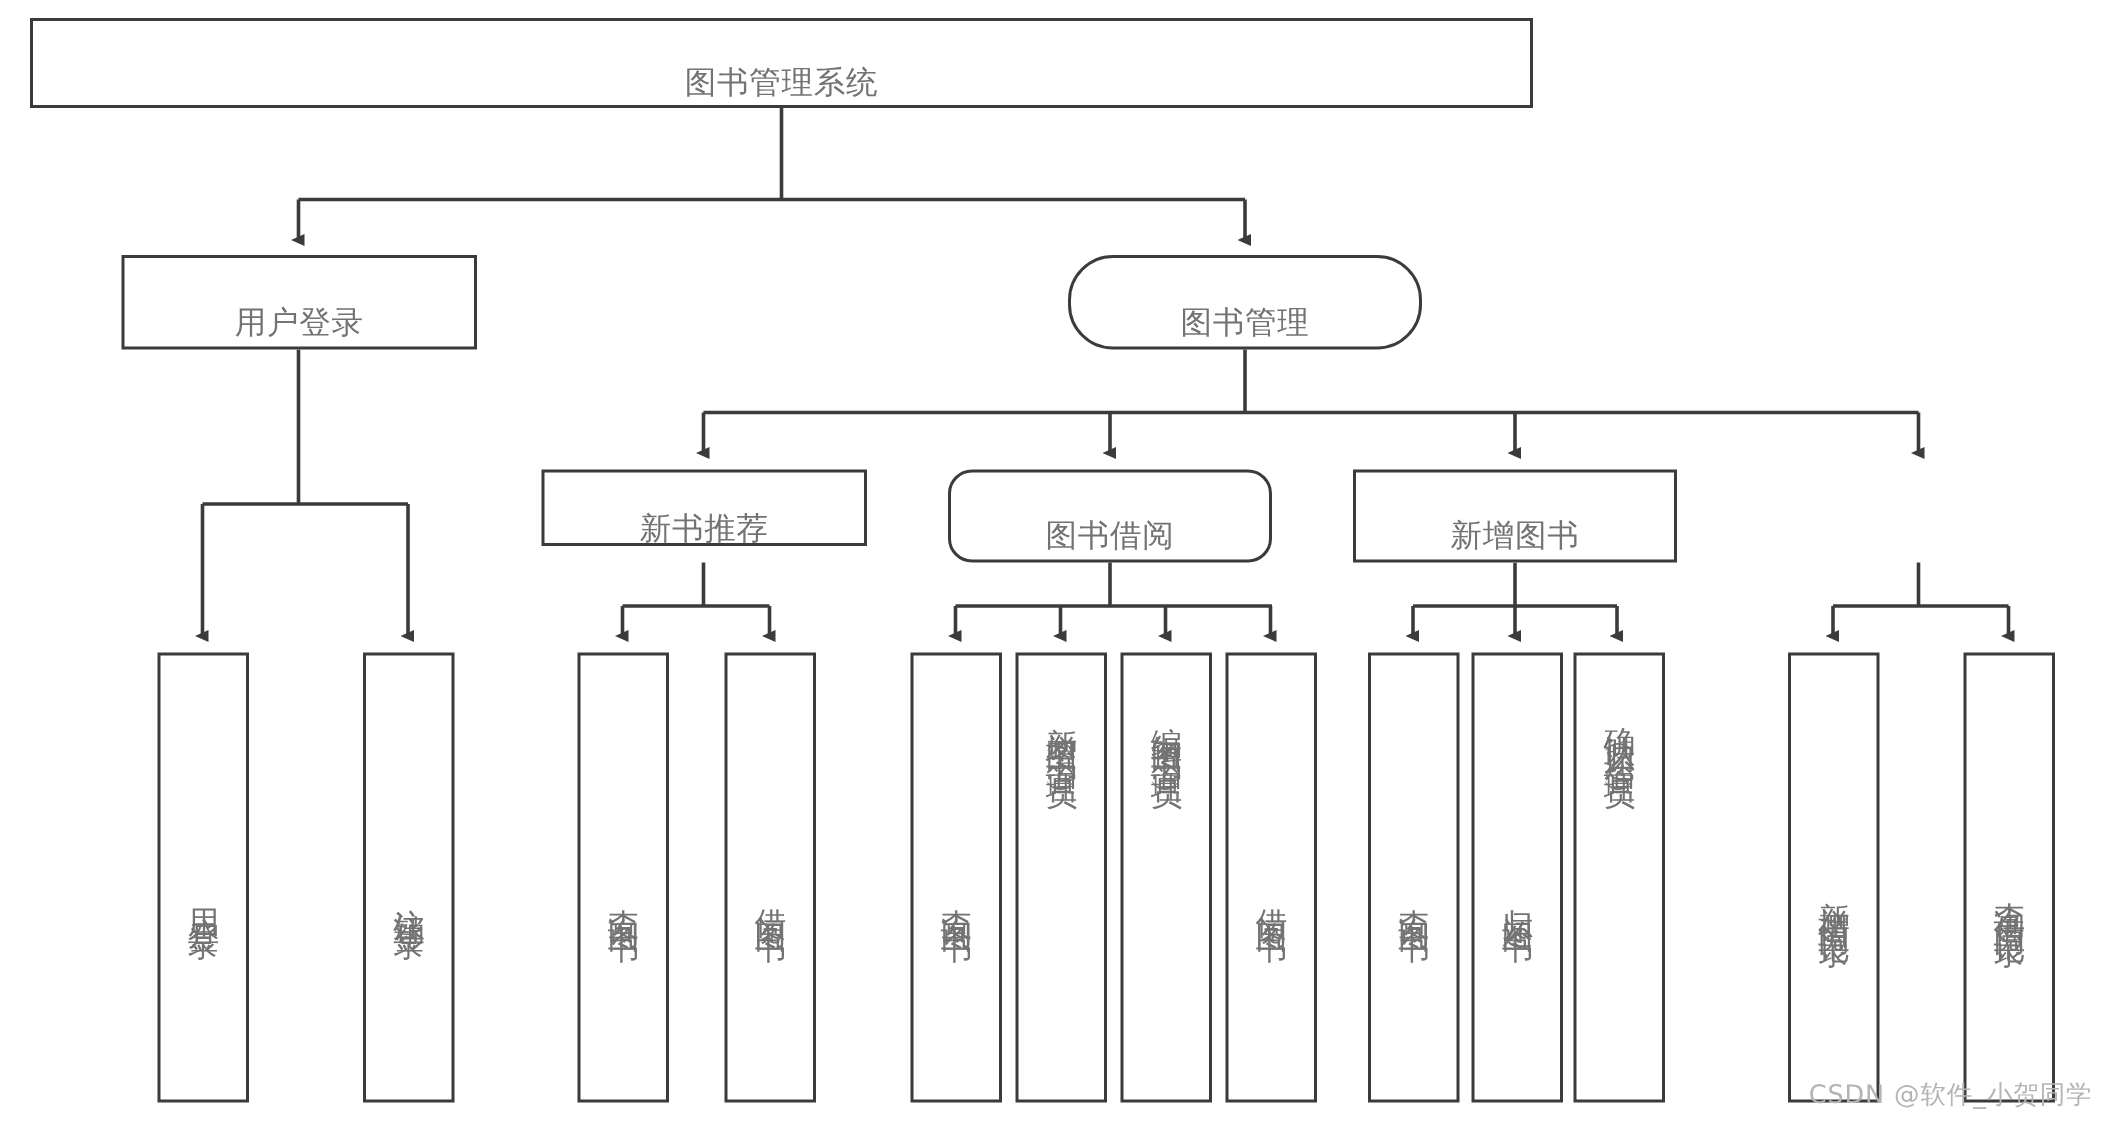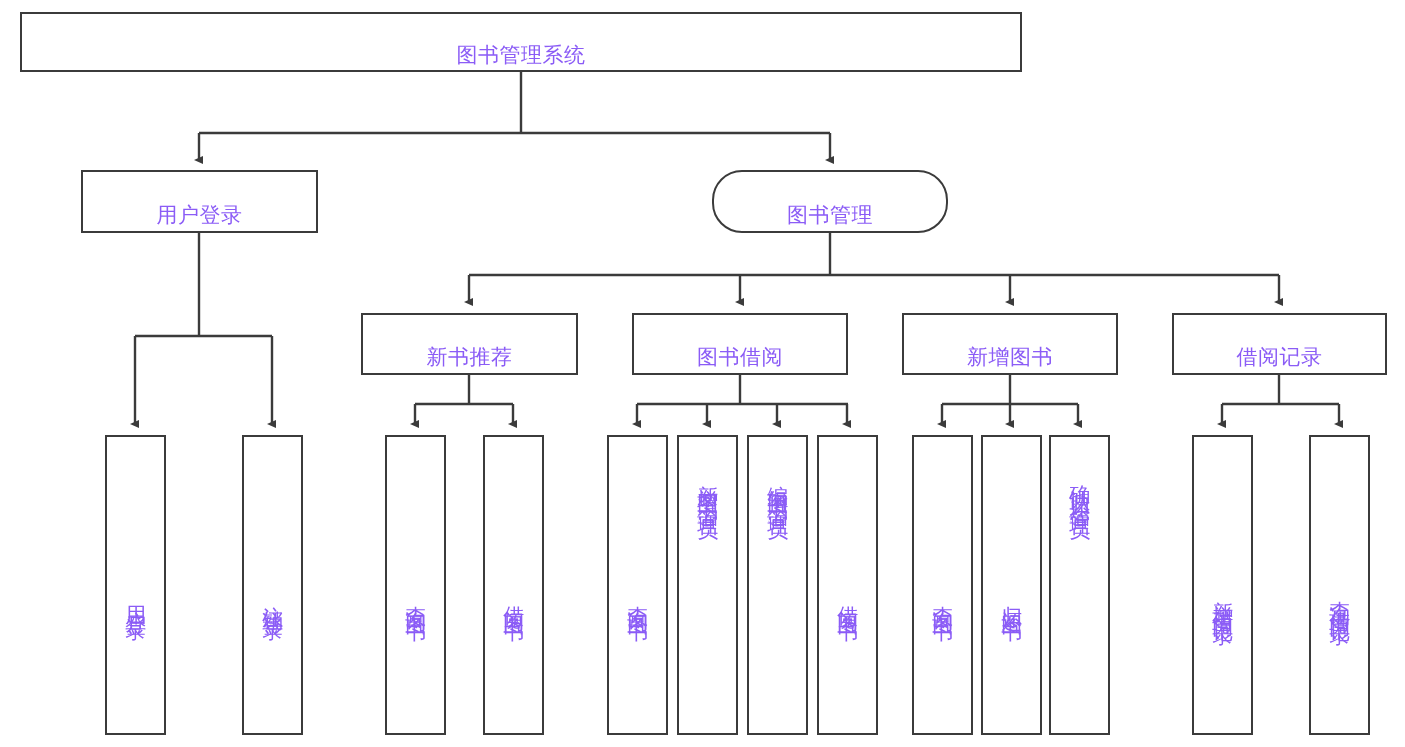--- a/index.html
+++ b/index.html
@@ -30,21 +30,21 @@
     position: absolute;
     box-sizing: border-box;
     background: #ffffff;
     border: 2.4px solid #3b3b3b;
     display: flex;
     align-items: center;
     justify-content: center;
     z-index: 2;
   }
   .node-label {
-    color: #8b5cf6;
+    color: #737373;
     font-size: 21px;
     line-height: 1.25;
     letter-spacing: 0.5px;
     white-space: nowrap;
     margin-top: 27px;
   }
   .node.vertical .node-label {
     writing-mode: vertical-rl;
     text-orientation: upright;
     letter-spacing: 5px;
@@ -133,32 +133,29 @@
     <span class="node-label">图书管理系统</span>
   </div>
 
   <div class="node" style="left:81px; top:170px; width:237px; height:63px;">
     <span class="node-label">用户登录</span>
   </div>
   <div class="node" style="left:712px; top:170px; width:236px; height:63px;border-radius:30px;">
     <span class="node-label">图书管理</span>
   </div>
 
-  <div class="node" style="left:361px; top:313px; width:217px; height:62px;">
+  <div class="node" style="left:361px; top:313px; width:217px; height:51px;">
     <span class="node-label">新书推荐</span>
   </div>
-  <div class="node" style="left:632px; top:313px; width:216px; height:62px;">
+  <div class="node" style="left:632px; top:313px; width:216px; height:62px;border-radius:16px;">
     <span class="node-label">图书借阅</span>
   </div>
   <div class="node" style="left:902px; top:313px; width:216px; height:62px;">
     <span class="node-label">新增图书</span>
   </div>
-  <div class="node" style="left:1172px; top:313px; width:215px; height:62px;">
-    <span class="node-label">借阅记录</span>
-  </div>
 
   <div class="node vertical centered" style="left:105px; top:435px; width:61px; height:300px;">
     <span class="node-label">用户登录</span>
   </div>
   <div class="node vertical centered" style="left:242px; top:435px; width:61px; height:300px;">
     <span class="node-label">注销登录</span>
   </div>
 
   <div class="node vertical centered" style="left:385px; top:435px; width:61px; height:300px;">
     <span class="node-label">查询图书</span>
@@ -190,14 +187,15 @@
     <span class="node-label">确认归还（管理员）</span>
   </div>
 
   <div class="node vertical centered" style="left:1192px; top:435px; width:61px; height:300px;">
     <span class="node-label">新增借阅记录</span>
   </div>
   <div class="node vertical centered" style="left:1309px; top:435px; width:61px; height:300px;">
     <span class="node-label">查询借阅记录</span>
   </div>
 
+  <div class="watermark">CSDN @软件_小贺同学</div>
 
 </div>
 
 </body></html>

